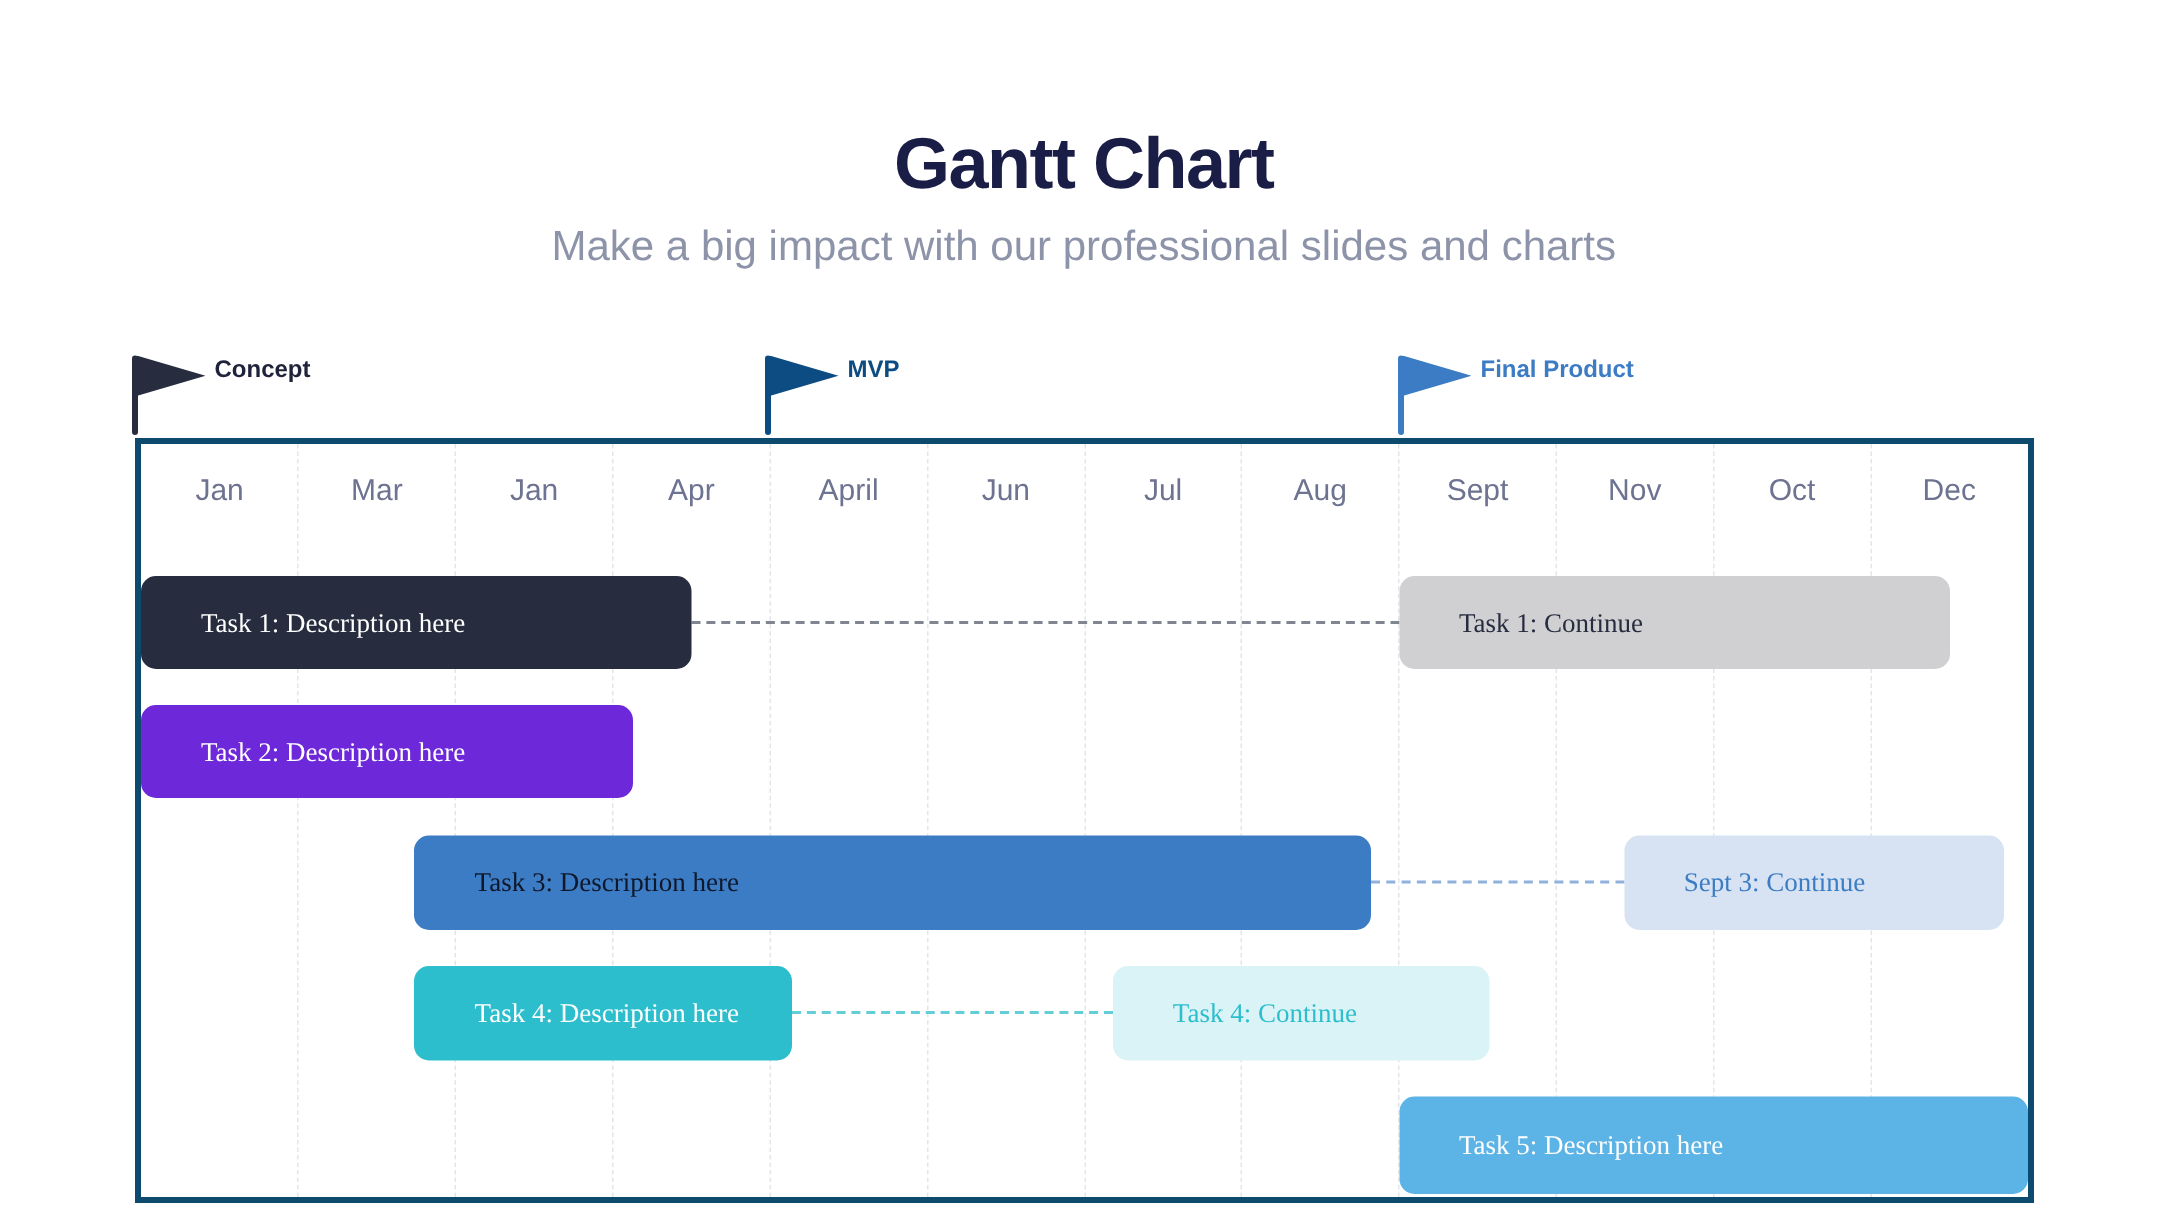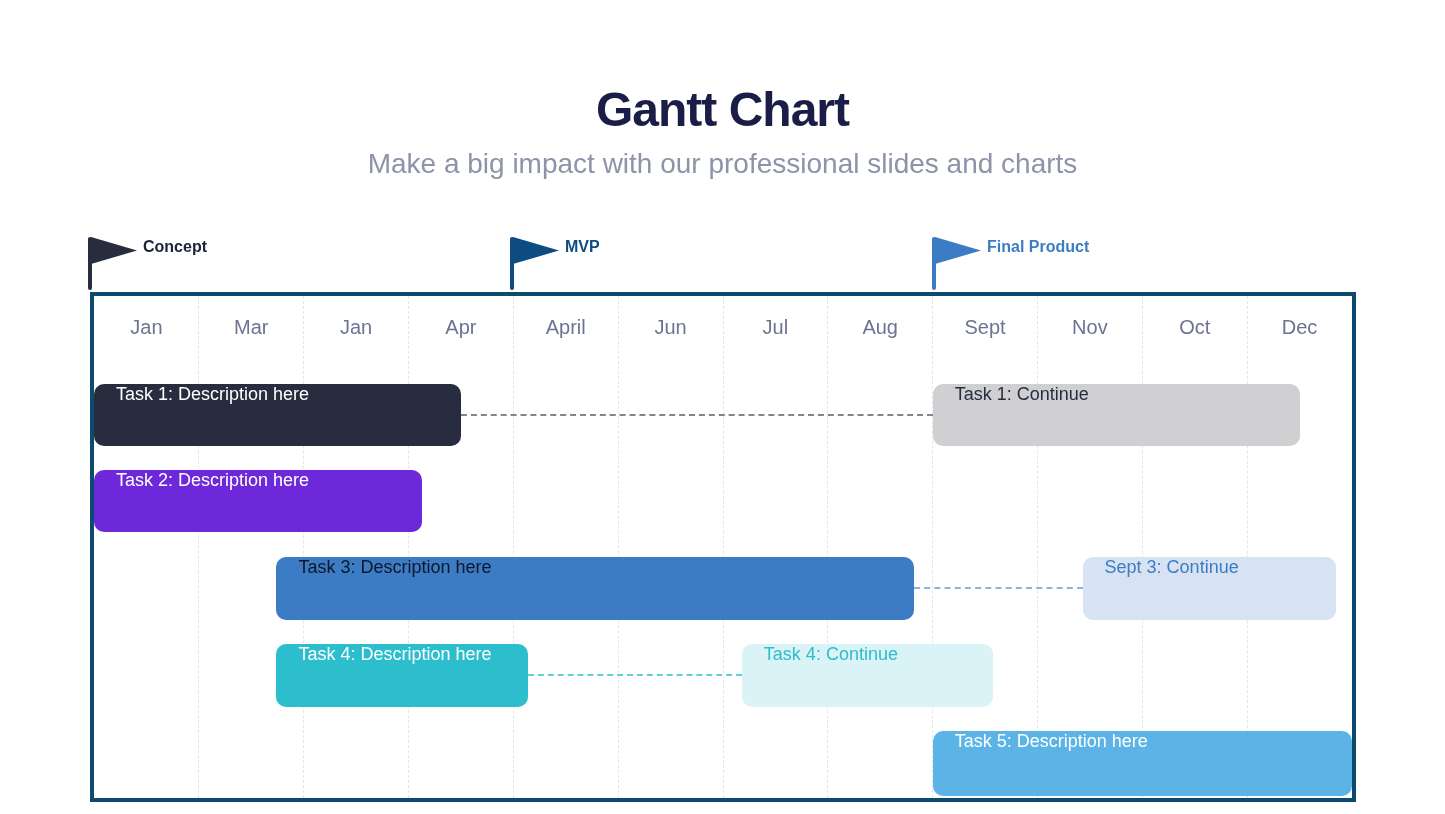--- a/index.html
+++ b/index.html
@@ -39,22 +39,22 @@
     border:4px solid #0c4a6e; box-sizing:border-box;
   }
   .grid { position:absolute; left:0; top:0; width:100%; height:100%; display:flex; }
   .grid-col { flex:1 1 0; border-left:1px dashed #e2e5ec; }
   .grid-col:first-child { border-left:none; }
   .months { position:absolute; left:0; top:0; width:100%; height:60px; display:flex; }
   .month { flex:1 1 0; text-align:center; line-height:62px; font-size:20px; color:#6d7390; }
   
   .bar {
     position:absolute; border-radius:10px; box-sizing:border-box;
-    display:flex; padding-left:22px;
-    font-size:18px; white-space:nowrap; overflow:hidden;
+    display:flex; align-items:center; padding-left:40px;
+    font-size:18px; white-space:nowrap; overflow:hidden;font-family:Liberation Serif, serif;
   }
   .row-t1 { top:88px;  height:62px; }
   .row-t2 { top:174px; height:62px; }
   .row-t3 { top:261px; height:63px; }
   .row-t4 { top:348px; height:63px; }
   .row-t5 { top:435px; height:65px; }
   .connector { position:absolute; height:0; border-top:2px dashed #9aa0ab; }
   .conn-t1 { top:118px; }
   .conn-t3 { top:291px; }
   .conn-t4 { top:378px; }

